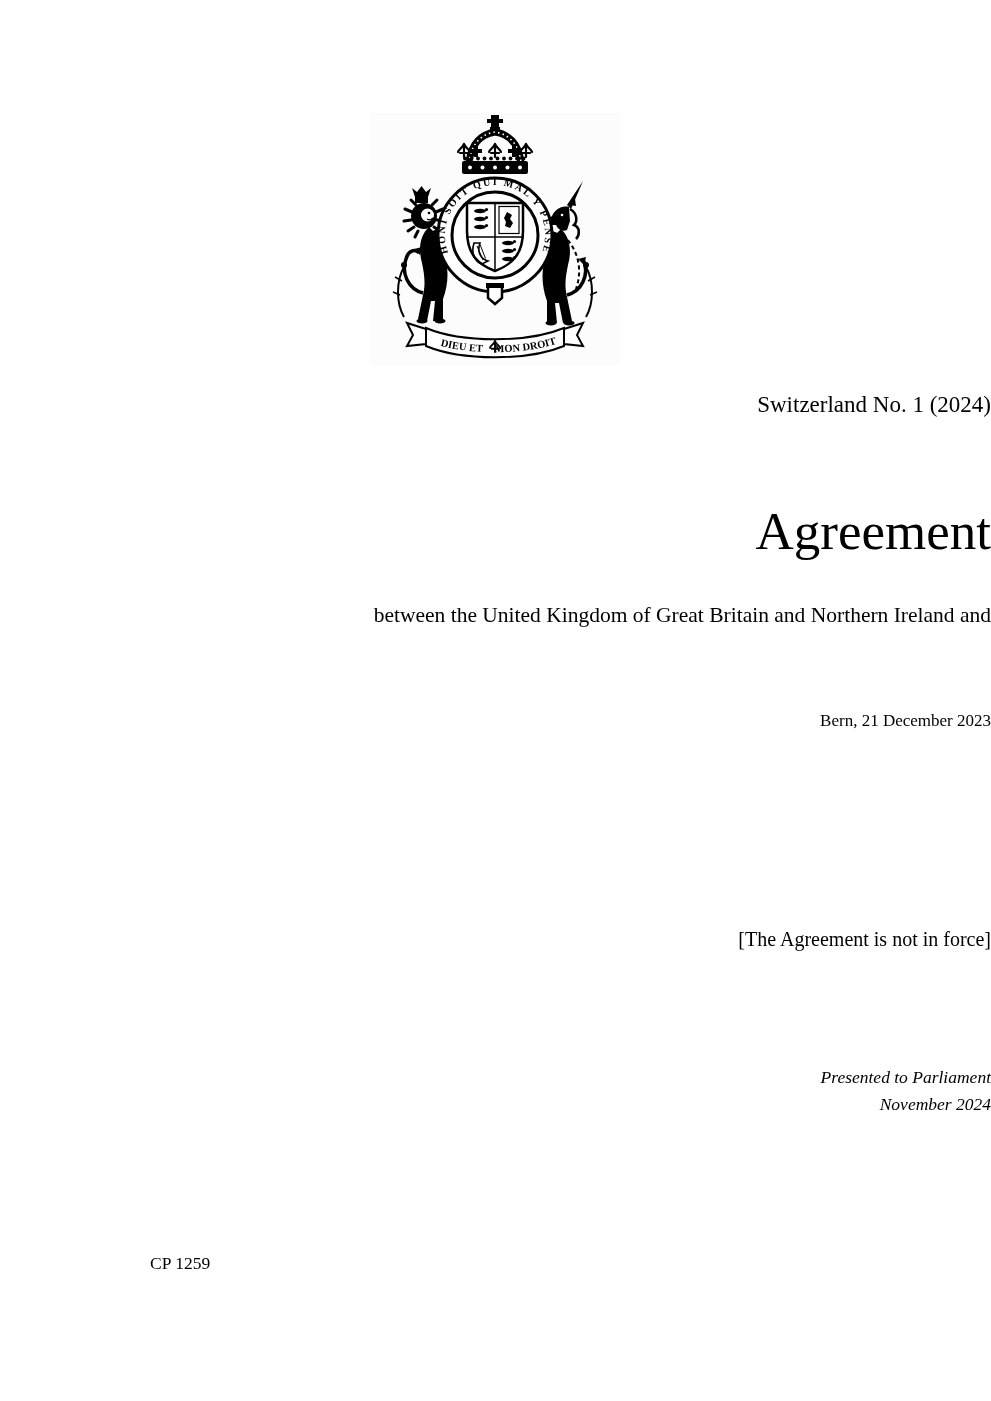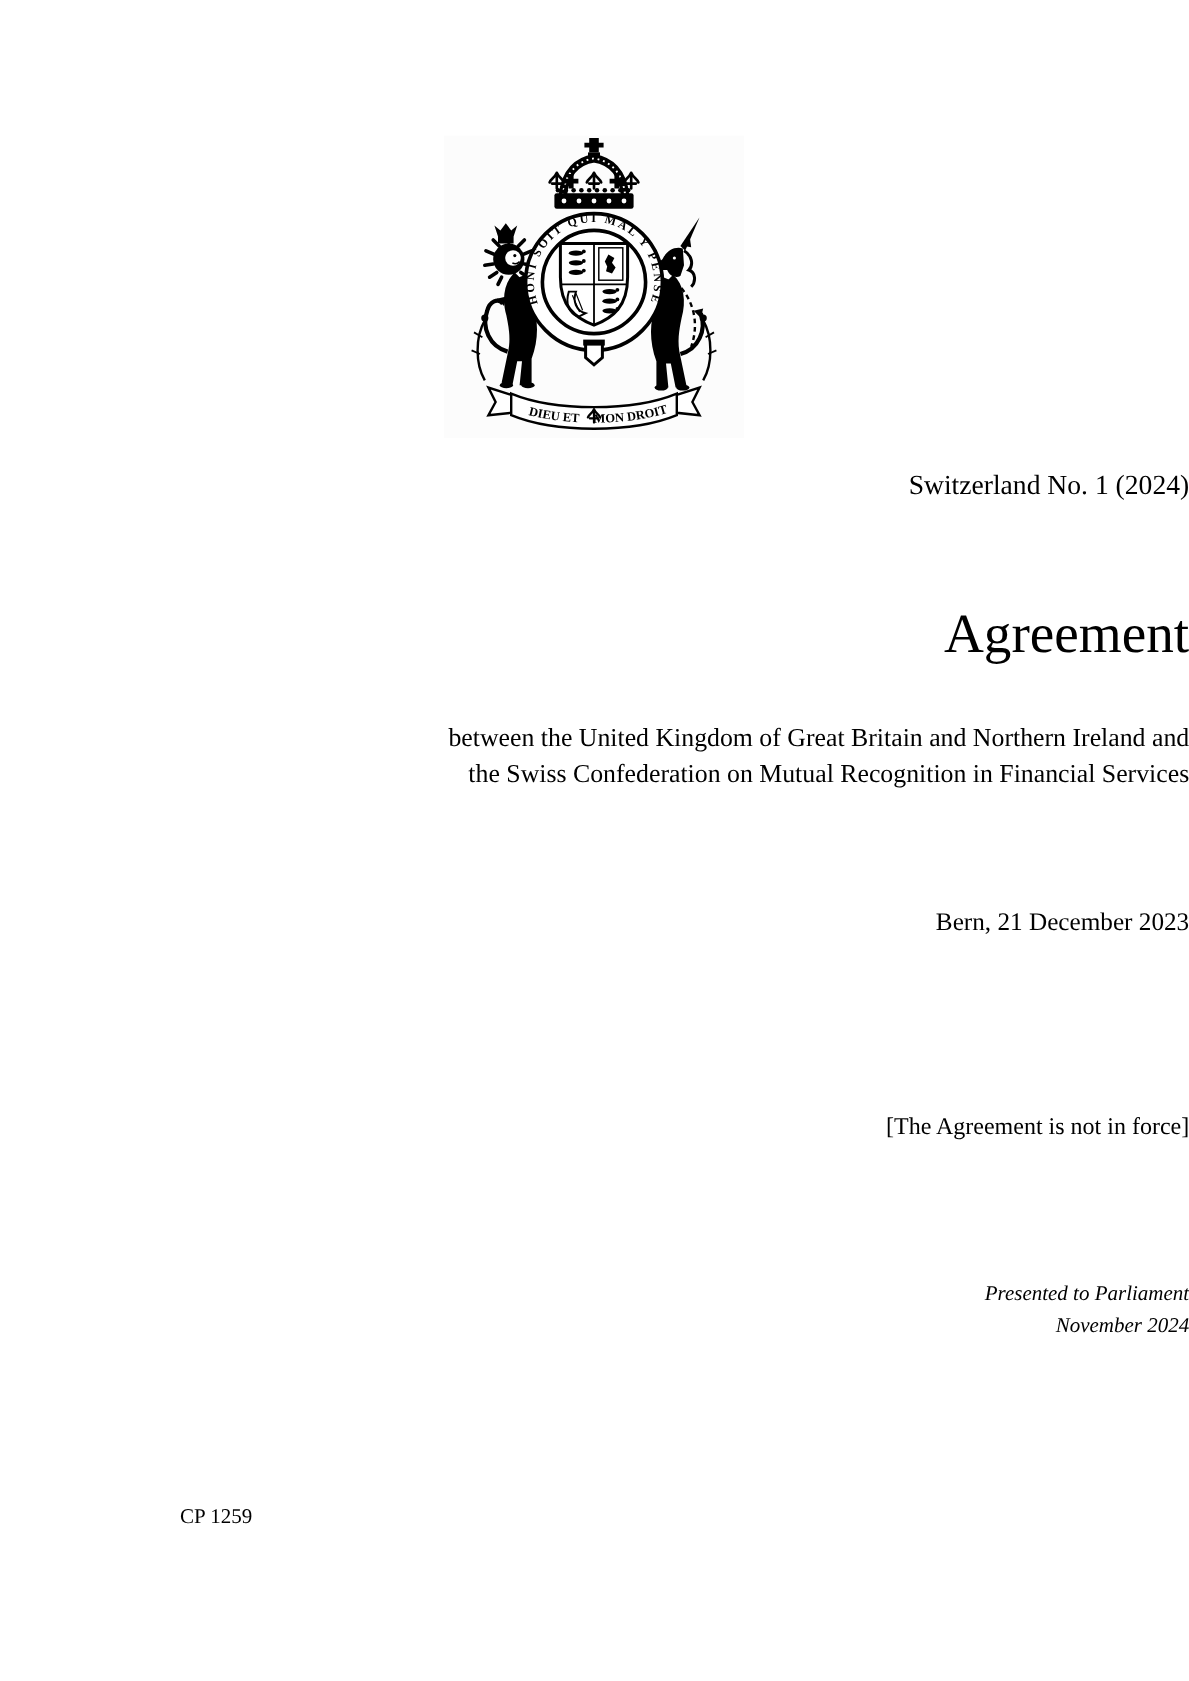--- a/index.html
+++ b/index.html
@@ -11,23 +11,23 @@
     font-family:"Liberation Serif","DejaVu Serif",serif;
     color:#000;
     overflow:hidden;
   }
   .emblem{
     position:absolute;left:370px;top:113px;width:250px;height:252px;
     background:#fcfcfc;
   }
   .centered{position:absolute;left:0;right:0;text-align:right;}
   .series{top:392px;font-size:23px;}
-  .title{top:500px;font-size:46px;line-height:1.2;}
+  .title{top:500px;font-size:53px;line-height:1.2;}
   .subtitle{top:600px;font-size:21.5px;line-height:30px;}
-  .place{top:756px;font-size:21px;}
+  .place{top:711px;font-size:17px;}
   .status{top:928px;font-size:20px;}
   .presented{top:1064px;font-size:17.5px;line-height:27.4px;font-style:italic;}
   .cp{position:absolute;left:150px;top:1253px;font-size:17.5px;}
   svg text{font-family:"Liberation Serif","DejaVu Serif",serif;}
 </style>
 </head>
 <body>
 
 <div class="page">
 
@@ -187,21 +187,20 @@
       </g>
     </svg>
   </div>
 
   <div class="centered series">Switzerland No. 1 (2024)</div>
 
   <div class="centered title">Agreement</div>
 
   <div class="centered subtitle">
     <div>between the United Kingdom of Great Britain and Northern Ireland and</div>
-    <div>the Swiss Confederation on Mutual Recognition in Financial Services</div>
   </div>
 
   <div class="centered place">Bern, 21 December 2023</div>
 
   <div class="centered status">[The Agreement is not in force]</div>
 
   <div class="centered presented">
     <div>Presented to Parliament</div>
     <div>November 2024</div>
   </div>

